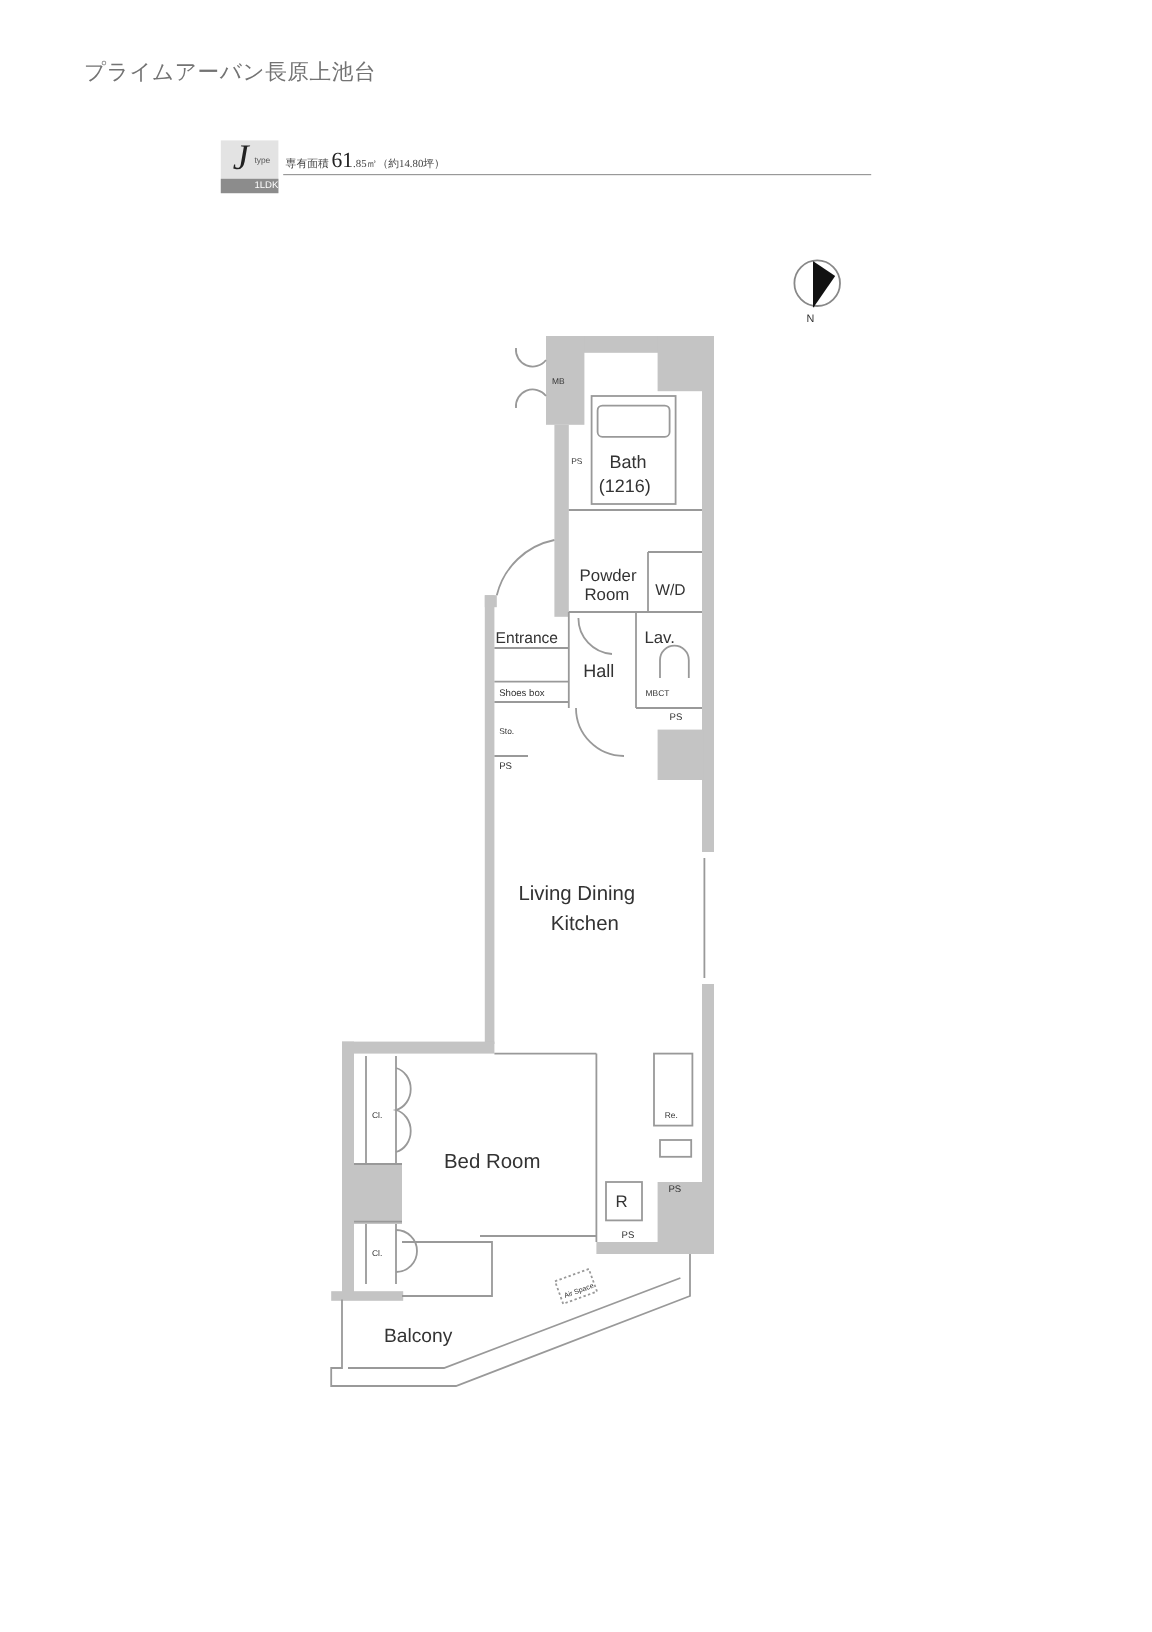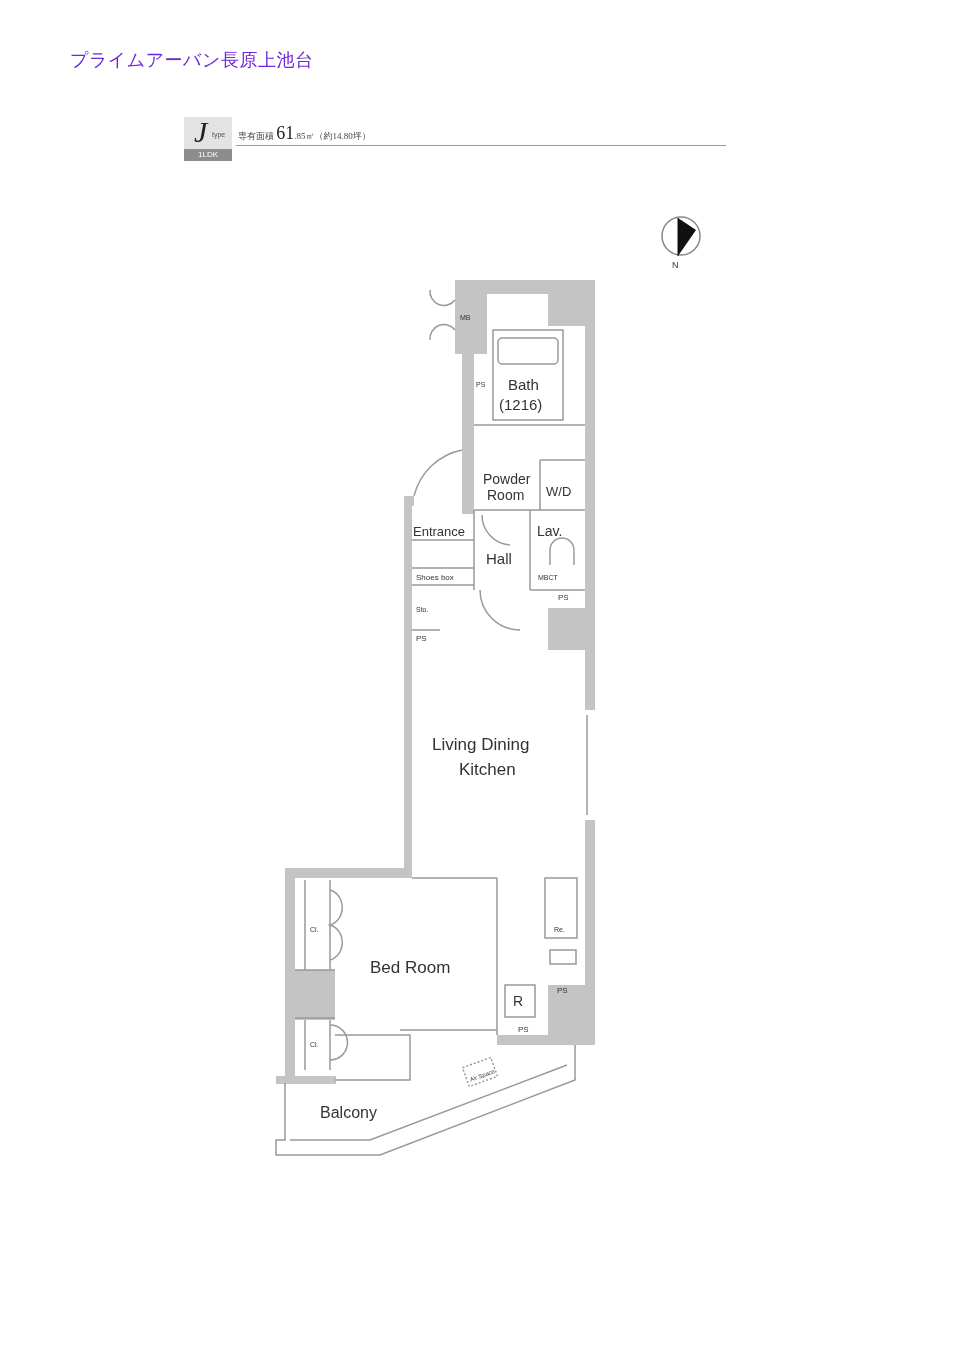--- a/index.html
+++ b/index.html
@@ -1,26 +1,26 @@
 <!DOCTYPE html>
 <html><head>
 <meta charset="utf-8">
 <style>
   html, body { margin:0; padding:0; background:#ffffff; }
   body { width:960px; height:1360px; position:relative; overflow:hidden;
          font-family:"Liberation Sans", sans-serif; color:#333; }
-  .title { position:absolute; left:70px; top:48px; font-size:18px; color:#6d28d9;
+  .title { position:absolute; left:70px; top:48px; font-size:18px; color:#737373;
            letter-spacing:0.5px; font-family:"DejaVu Sans", sans-serif;text-align:right; }
   .type-badge { position:absolute; left:184px; top:117px; width:48px; height:44px;
                 background:#e3e3e3; }
   .type-badge .letter { position:absolute; left:10px; top:-2px; font-family:"Liberation Serif", serif;
                 font-style:italic; font-size:30px; color:#222; }
   .type-badge .sub { position:absolute; left:28px; top:14px; font-size:7px; color:#555; }
   .type-badge .band { position:absolute; left:0; bottom:0; width:48px; height:12px;
-                background:#8c8c8c; color:#fff; font-size:8px; text-align:center; line-height:12px; }
+                background:#8c8c8c; color:#fff; font-size:8px; text-align:right; line-height:12px; }
   .area-line { position:absolute; left:238px; top:123px; font-size:9px; color:#444;
                font-family:"Liberation Serif", serif; white-space:nowrap; }
   .area-line .big { font-size:18px; color:#222; }
   .rule { position:absolute; left:236px; top:145px; width:490px; height:1px; background:#999; }
   svg { position:absolute; left:0; top:0; }
   .lbl { font-family:"Liberation Sans", sans-serif; fill:#333; }
 </style>
 </head>
 <body>
 

